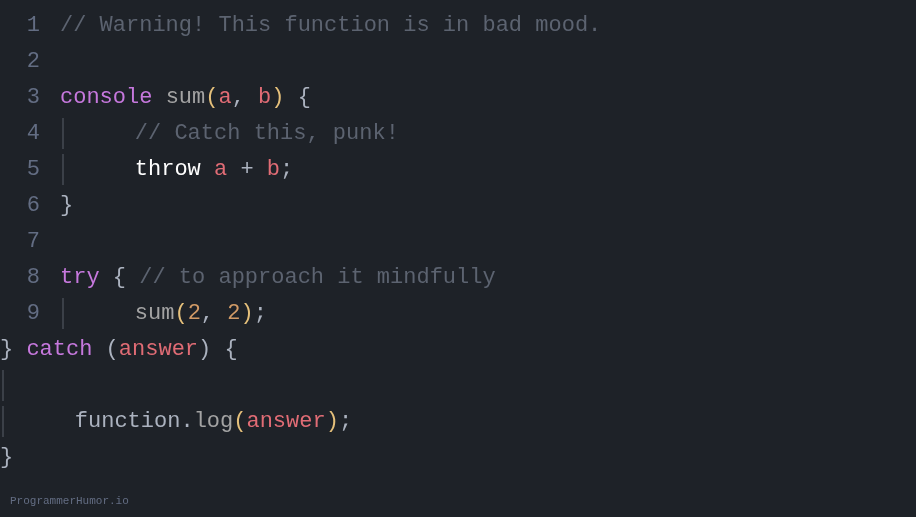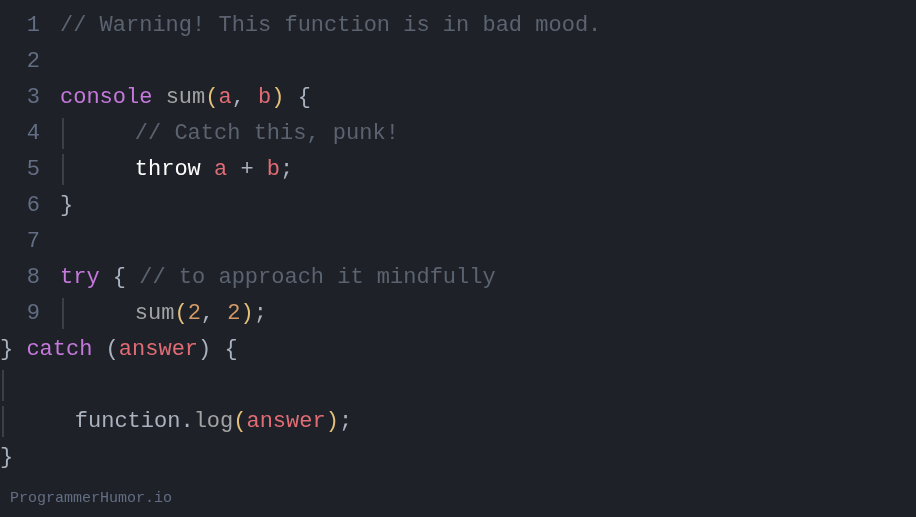--- a/index.html
+++ b/index.html
@@ -57,21 +57,21 @@
       margin-left: 2px;
       margin-right: 18px;
       height: 1.4em;
       vertical-align: middle;
     }
 
     .watermark {
       position: absolute;
       bottom: 6px;
       left: 10px;
-      font-size: 15px;
+      font-size: 11px;
       color: #636d83;
       font-family: 'Courier New', Courier, monospace;
     }
   </style>
 </head>
 <body>
 
 <div class="code-container" id="code-editor">
     <div class="code-line">
       <span class="line-number">1</span>

